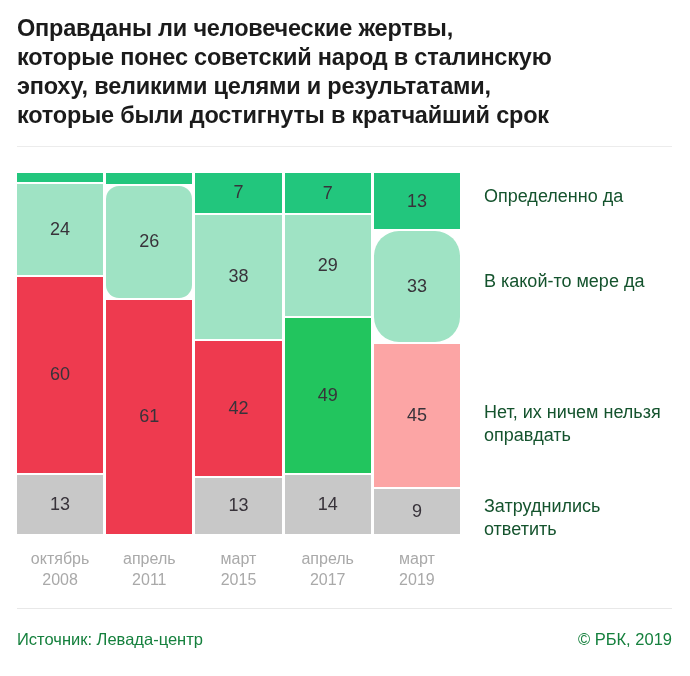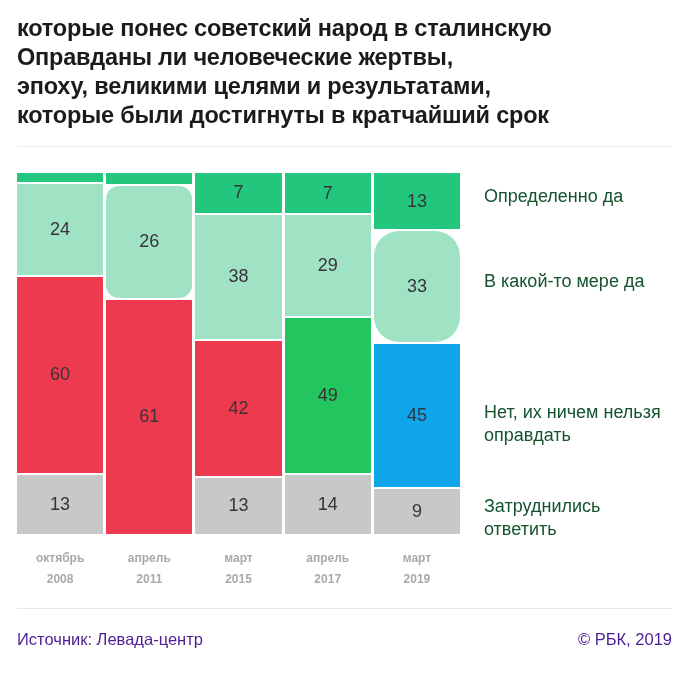--- a/index.html
+++ b/index.html
@@ -58,24 +58,23 @@
     color: #38333a;
   }
   .xlabels {
     display: flex;
     gap: 3px;
     margin-top: 14px;
   }
   .xlabel {
     flex: 1 1 0;
     text-align: center;
-    font-size: 12px;
+    font-size: 16px;
     line-height: 21px;
     color: #a9a9a9;
-    font-weight: bold;
   }
   .legend {
     position: relative;
     flex: 1 1 auto;
     margin-left: 24px;
   }
   .legend-item {
     position: absolute;
     left: 0;
     font-size: 18px;
@@ -87,31 +86,31 @@
     height: 1px;
     background: #e8e8e8;
     margin-top: 18px;
   }
   .footer {
     display: flex;
     justify-content: space-between;
     align-items: baseline;
     margin-top: 21px;
     font-size: 16.5px;
-    color: #4c1d95;
+    color: #15803d;
   }
 </style>
 </head>
 <body>
 
 <div class="page">
 
   <div class="title">
+    <div>Оправданы ли человеческие жертвы,</div>
     <div>которые понес советский народ в сталинскую</div>
-    <div>Оправданы ли человеческие жертвы,</div>
     <div>эпоху, великими целями и результатами,</div>
     <div>которые были достигнуты в кратчайший срок</div>
   </div>
 
   <div class="rule"></div>
 
   <div class="chart-row">
     <div class="bars-wrap">
       <div class="bars">
           <div class="bar">
@@ -163,21 +162,21 @@
               <span class="val">14</span>
             </div>
           </div>
           <div class="bar">
             <div class="seg" style="background: rgb(34, 198, 125); flex-grow: 13;">
               <span class="val">13</span>
             </div>
             <div class="seg" style="background: rgb(159, 227, 196); flex-grow: 33; border-radius: 25px;">
               <span class="val">33</span>
             </div>
-            <div class="seg" style="background: #0ea5e9; flex-grow: 45; align-items: center;">
+            <div class="seg" style="background: #fca5a5; flex-grow: 45; align-items: center;">
               <span class="val">45</span>
             </div>
             <div class="seg" style="background: rgb(200, 200, 200); flex-grow: 9;">
               <span class="val">9</span>
             </div>
           </div>
         </div>
       <div class="xlabels">
           <div class="xlabel">
             <div>октябрь</div>

